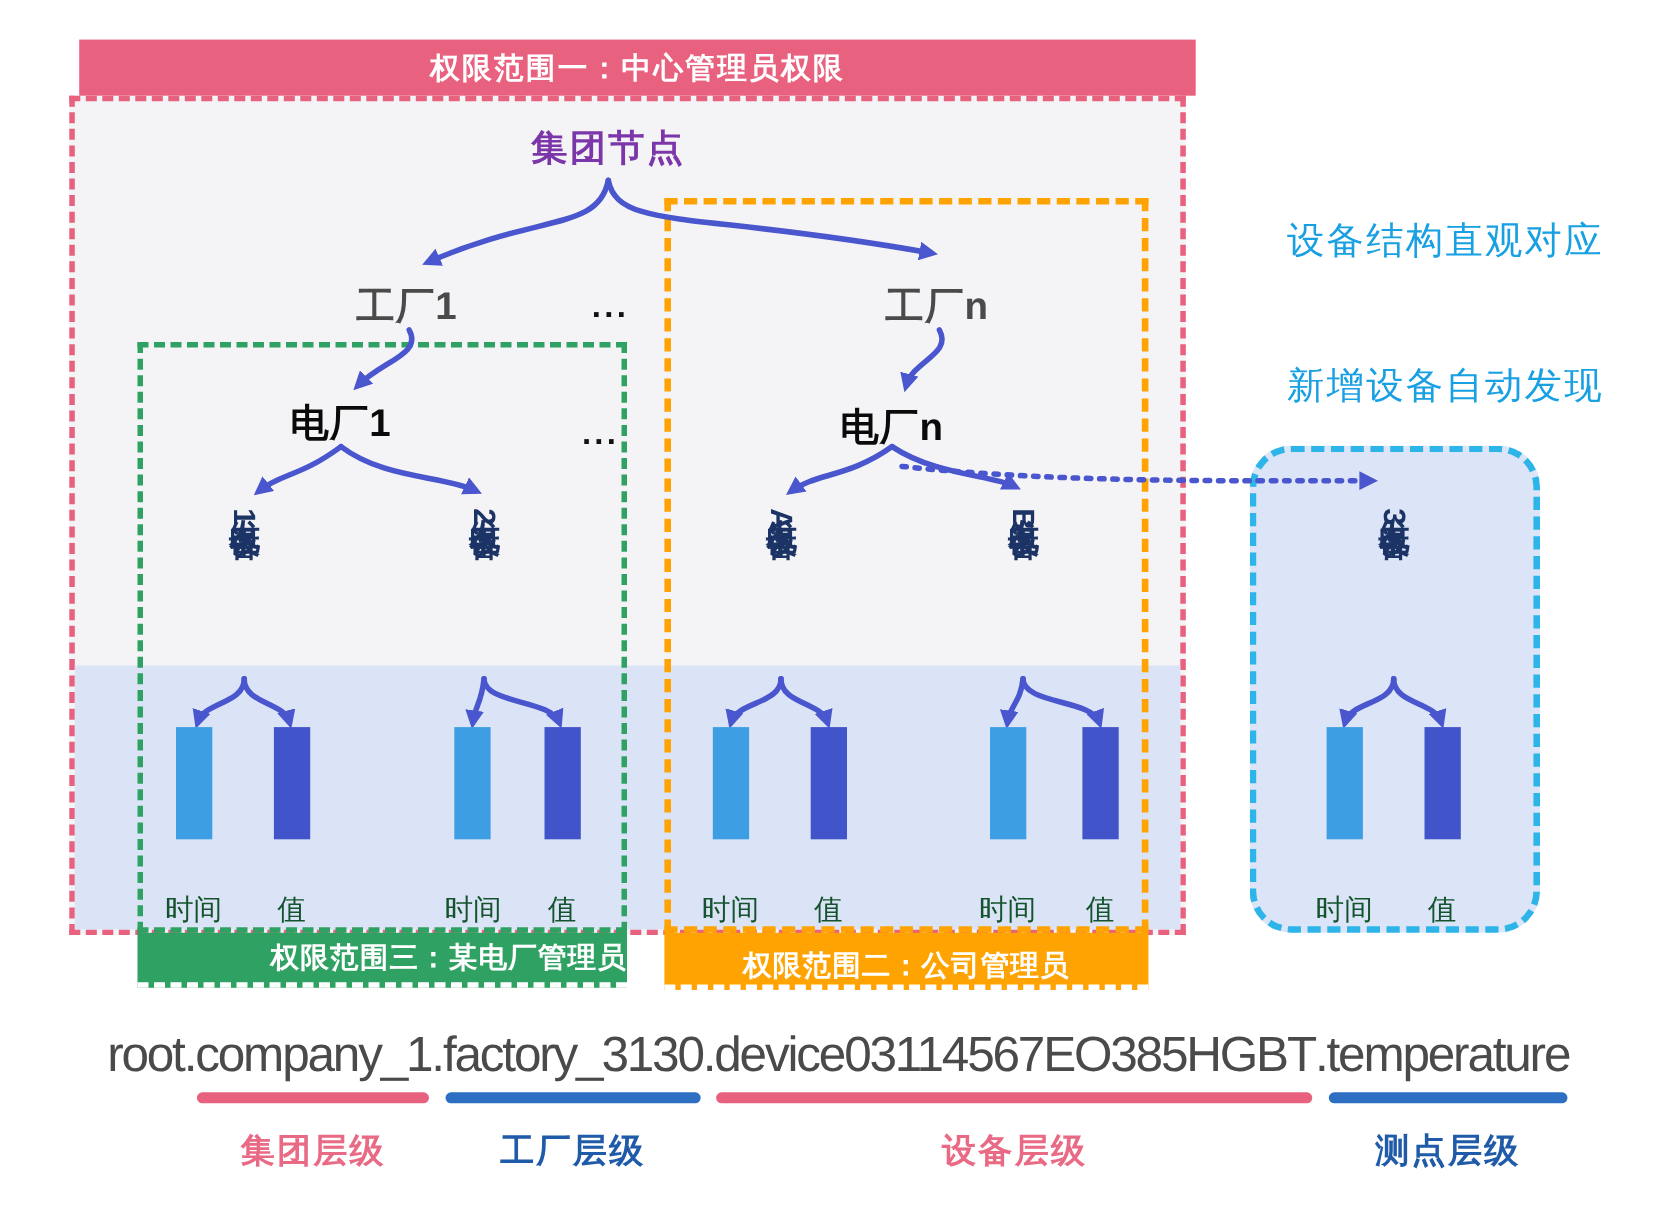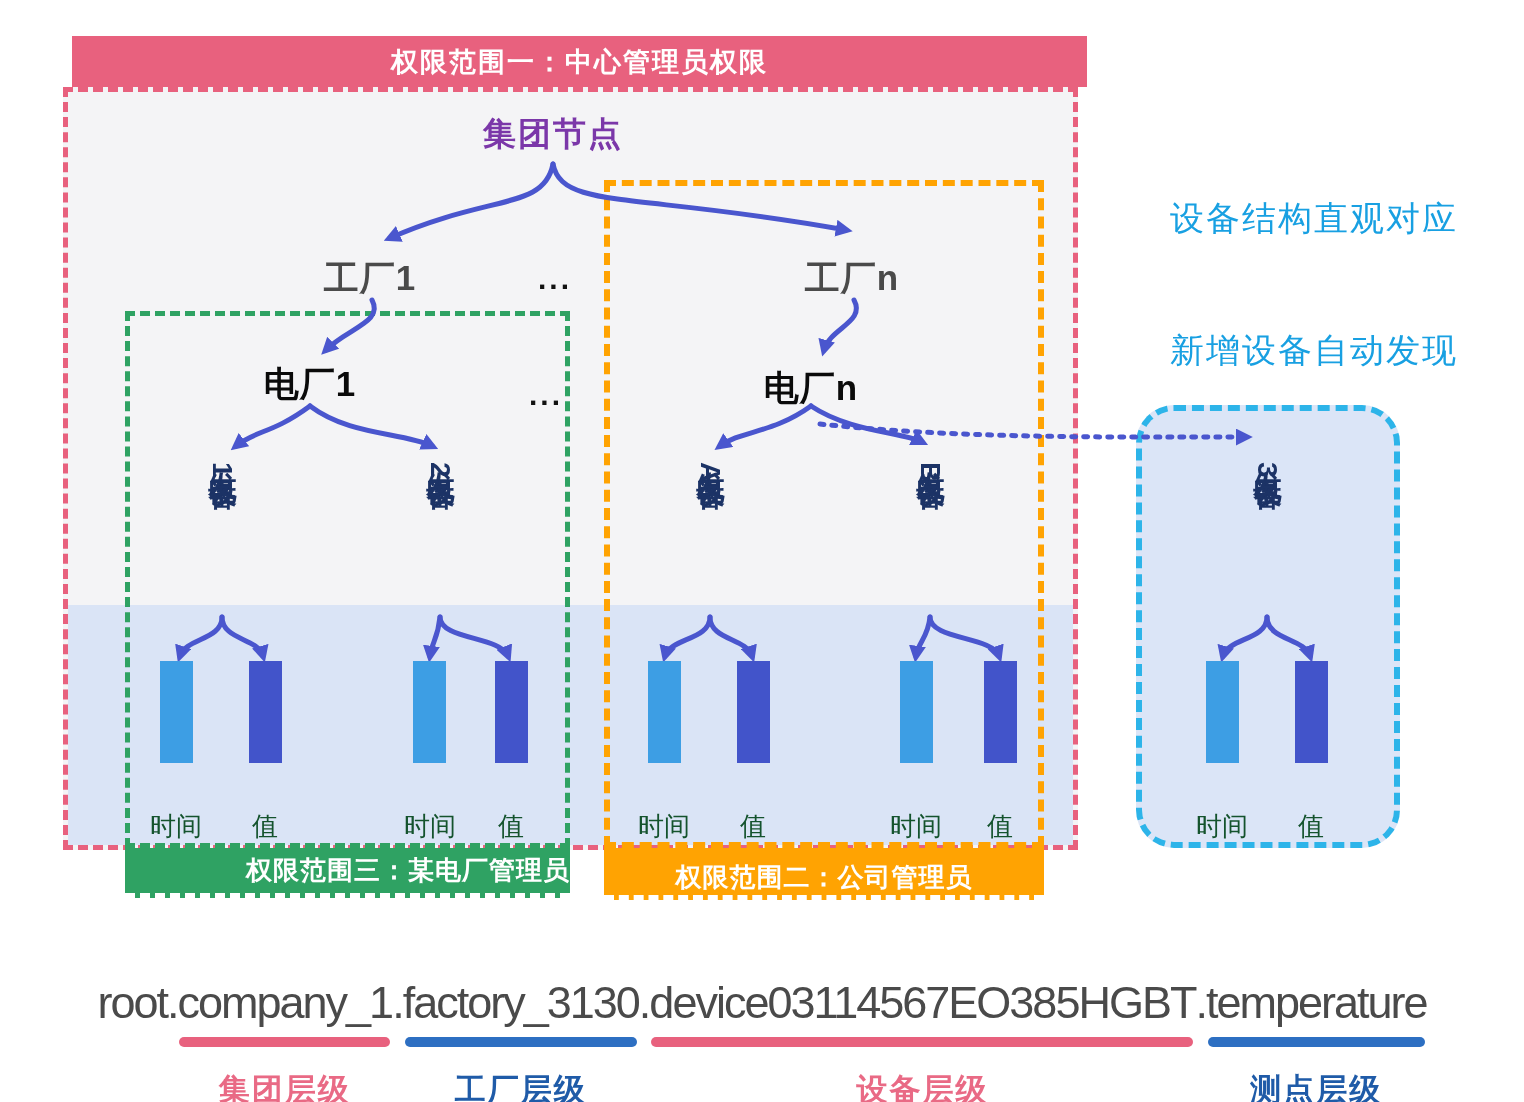--- a/index.html
+++ b/index.html
@@ -101,21 +101,21 @@
   .callout-2 { top:262px; }
   .callout-3 { top:328px; }
 
   
   .arrow-layer { position:absolute; left:0; top:0; width:1524px; height:1102px; z-index:4; pointer-events:none; }
   .arrow { stroke:#4A56CE; stroke-width:5; fill:none; stroke-linecap:round; }
   .arrow-dotted { stroke-dasharray:4 8; }
 
   
   .path-line {
-    position:absolute; left:0; right:0; top:977px;
+    position:absolute; left:0; right:0; top:933px;
     text-align:center; white-space:nowrap;
     font-size:45px; letter-spacing:-2px; color:#4A4A4A; z-index:5;
   }
   .seg { display:inline-block; position:relative; }
   .u-bar {
     position:absolute; left:2px; right:2px; top:60px; height:10px; border-radius:5px;
   }
   .u-pink { background:#E8617E; }
   .u-blue { background:#2D6FC2; }
   .lvl {

